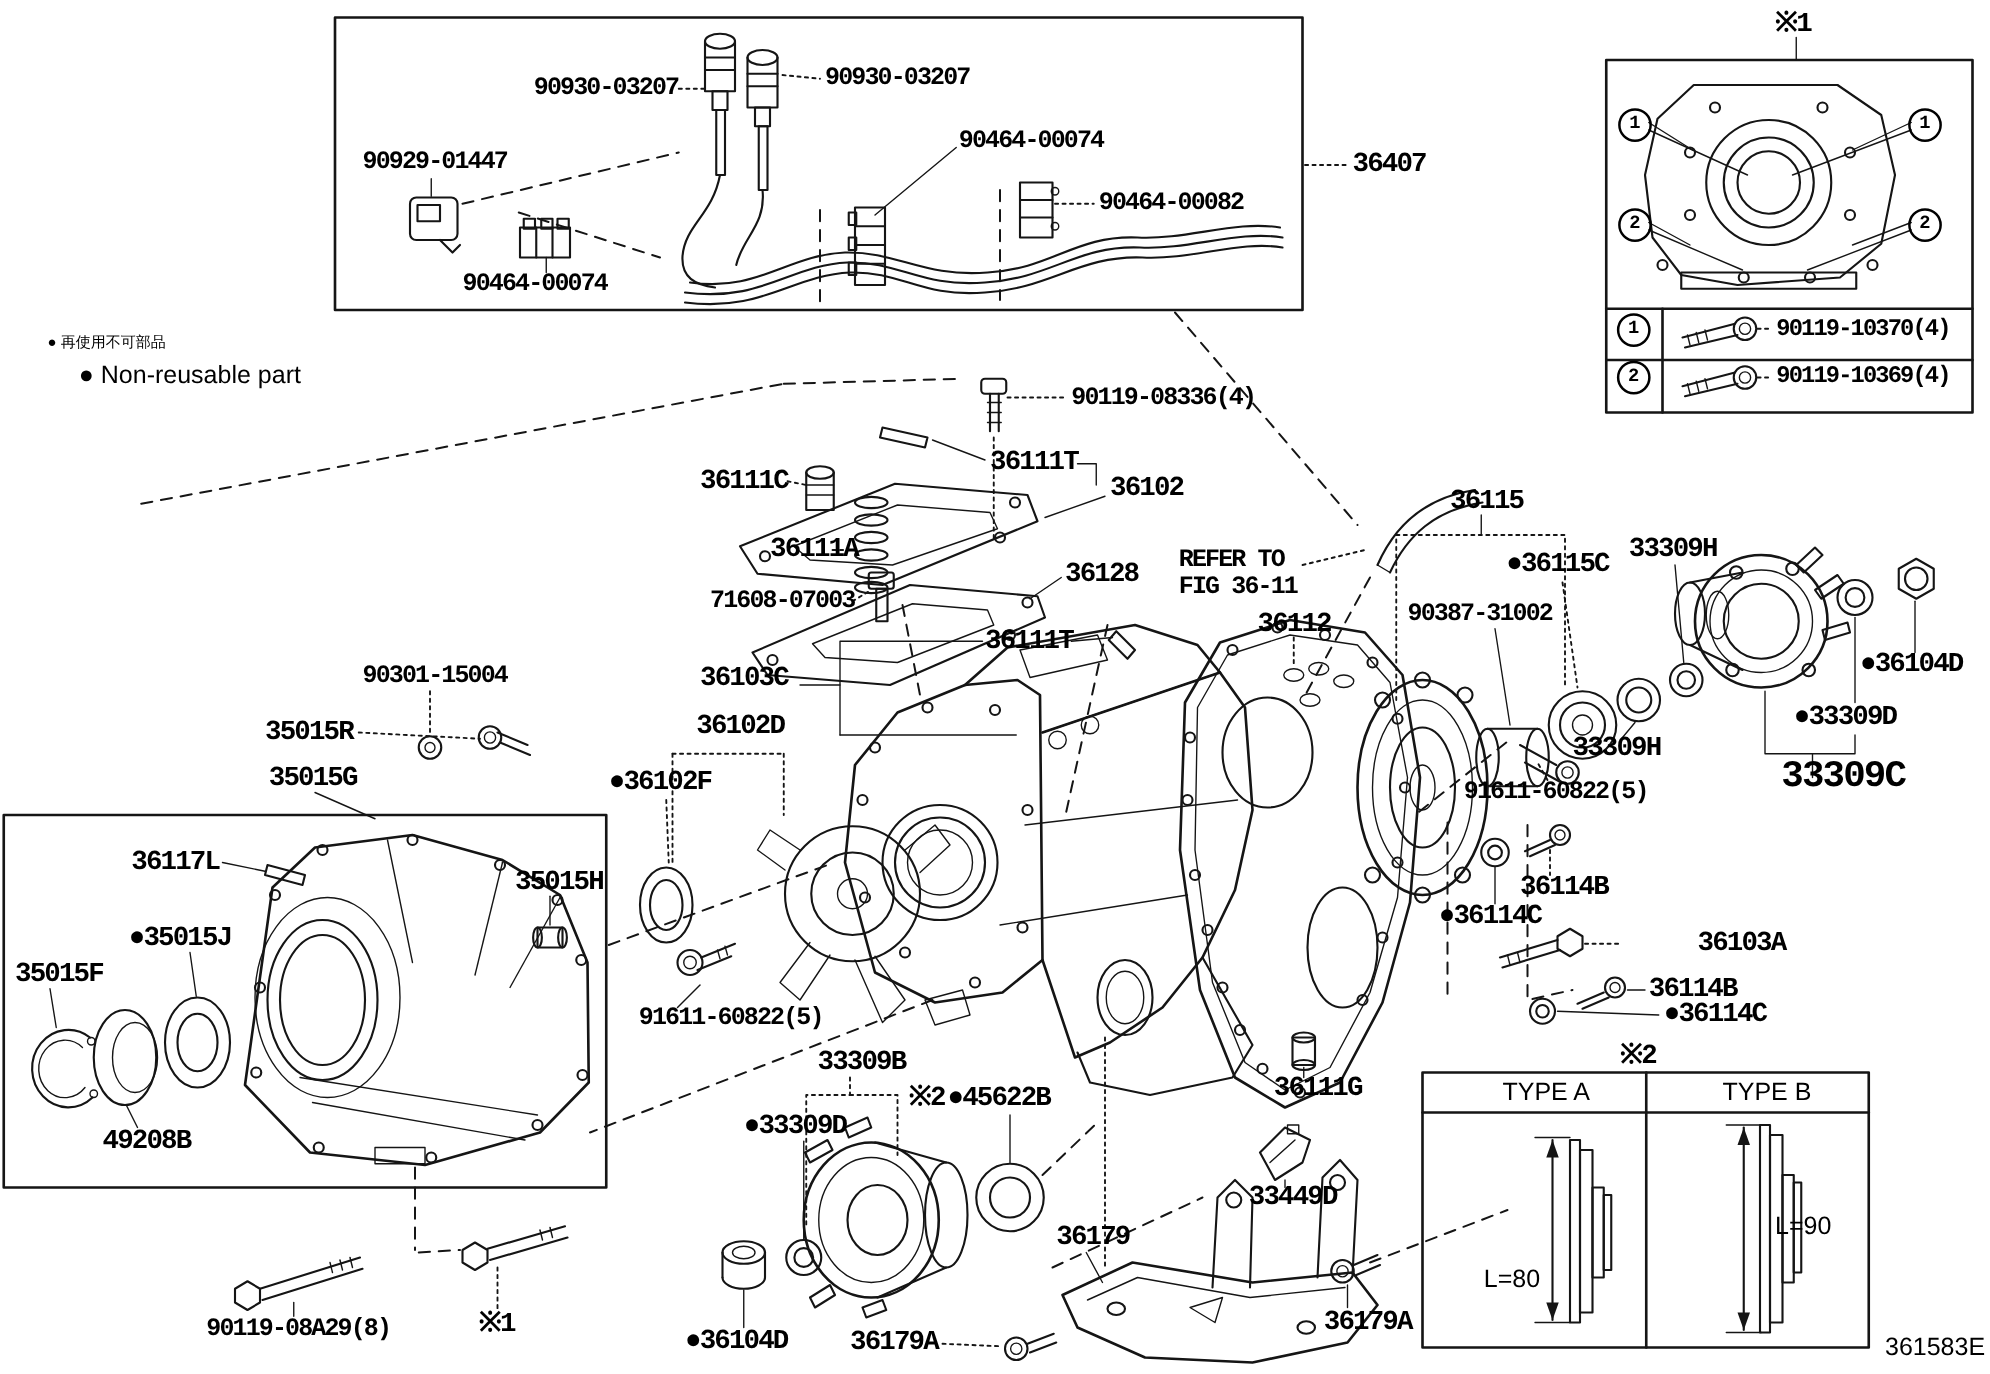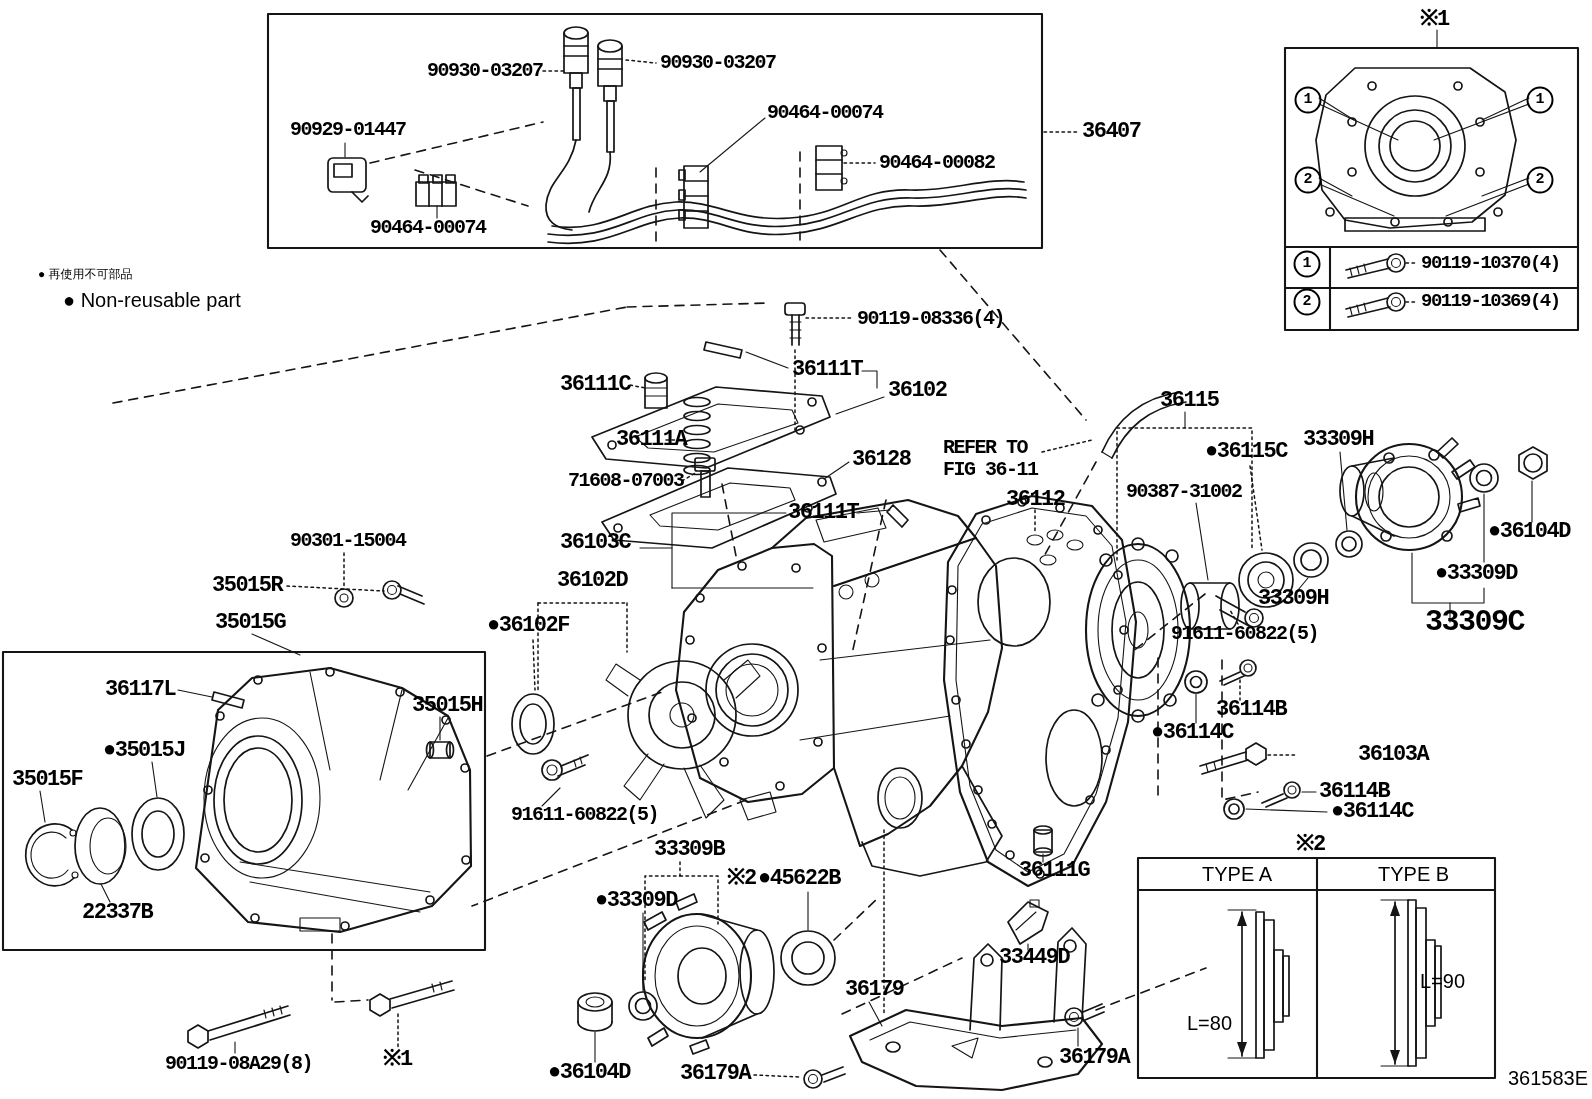--- a/index.html
+++ b/index.html
@@ -585,21 +585,21 @@
       <div class="label" style="left: 1358px; top: 755px; font-size: 22px;">36103A</div>
       <div class="label" style="left: 1319px; top: 792px; font-size: 22px;">36114B</div>
       <div class="label" style="left: 1331px; top: 812px; font-size: 22px;">●36114C</div>
       <div class="label" style="left: 290px; top: 541px;">90301-15004</div>
       <div class="label" style="left: 212px; top: 586px; font-size: 22px;">35015R</div>
       <div class="label" style="left: 215px; top: 623px; font-size: 22px;">35015G</div>
       <div class="label" style="left: 105px; top: 690px; font-size: 22px;">36117L</div>
       <div class="label" style="left: 412px; top: 706px; font-size: 22px;">35015H</div>
       <div class="label" style="left: 103px; top: 751px; font-size: 22px;">●35015J</div>
       <div class="label" style="left: 12px; top: 780px; font-size: 22px;">35015F</div>
-      <div class="label" style="left: 82px; top: 913px; font-size: 22px;">22337B</div>
+      <div class="label" style="left: 82px; top: 913px; font-size: 22px;">49208B</div>
       <div class="label" style="left: 165px; top: 1064px;">90119-08A29(8)</div>
       <div class="label" style="left: 383px; top: 1060px; font-size: 22px;">※1</div>
       <div class="label" style="left: 511px; top: 815px;">91611-60822(5)</div>
       <div class="label" style="left: 654px; top: 850px; font-size: 22px;">33309B</div>
       <div class="label" style="left: 727px; top: 879px; font-size: 22px;">※2</div>
       <div class="label" style="left: 758px; top: 879px; font-size: 22px;">●45622B</div>
       <div class="label" style="left: 595px; top: 901px; font-size: 22px;">●33309D</div>
       <div class="label" style="left: 845px; top: 990px; font-size: 22px;">36179</div>
       <div class="label" style="left: 999px; top: 958px; font-size: 22px;">33449D</div>
       <div class="label" style="left: 1019px; top: 871px; font-size: 22px;">36111G</div>

